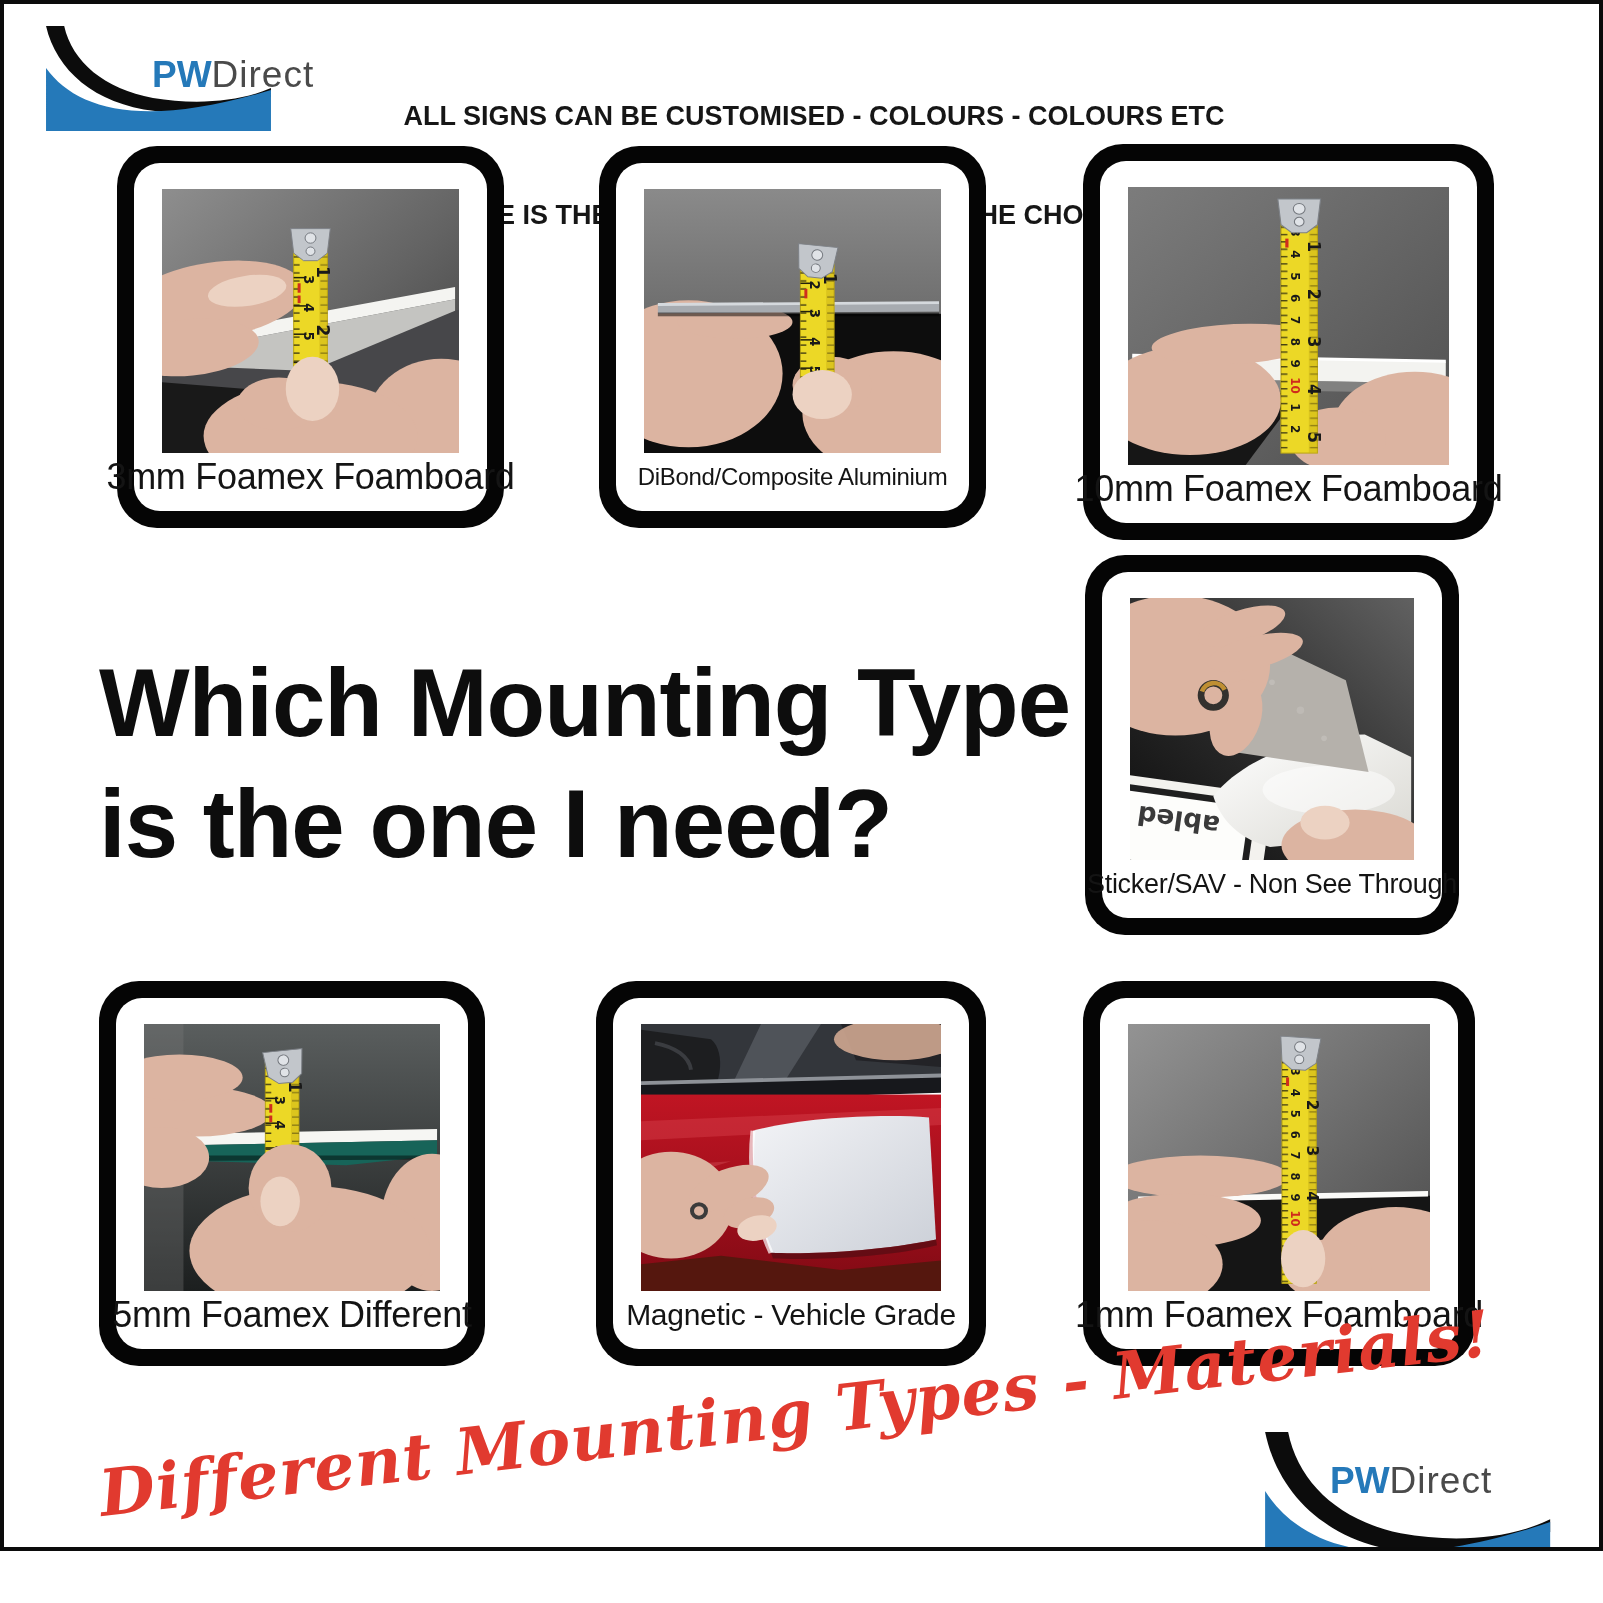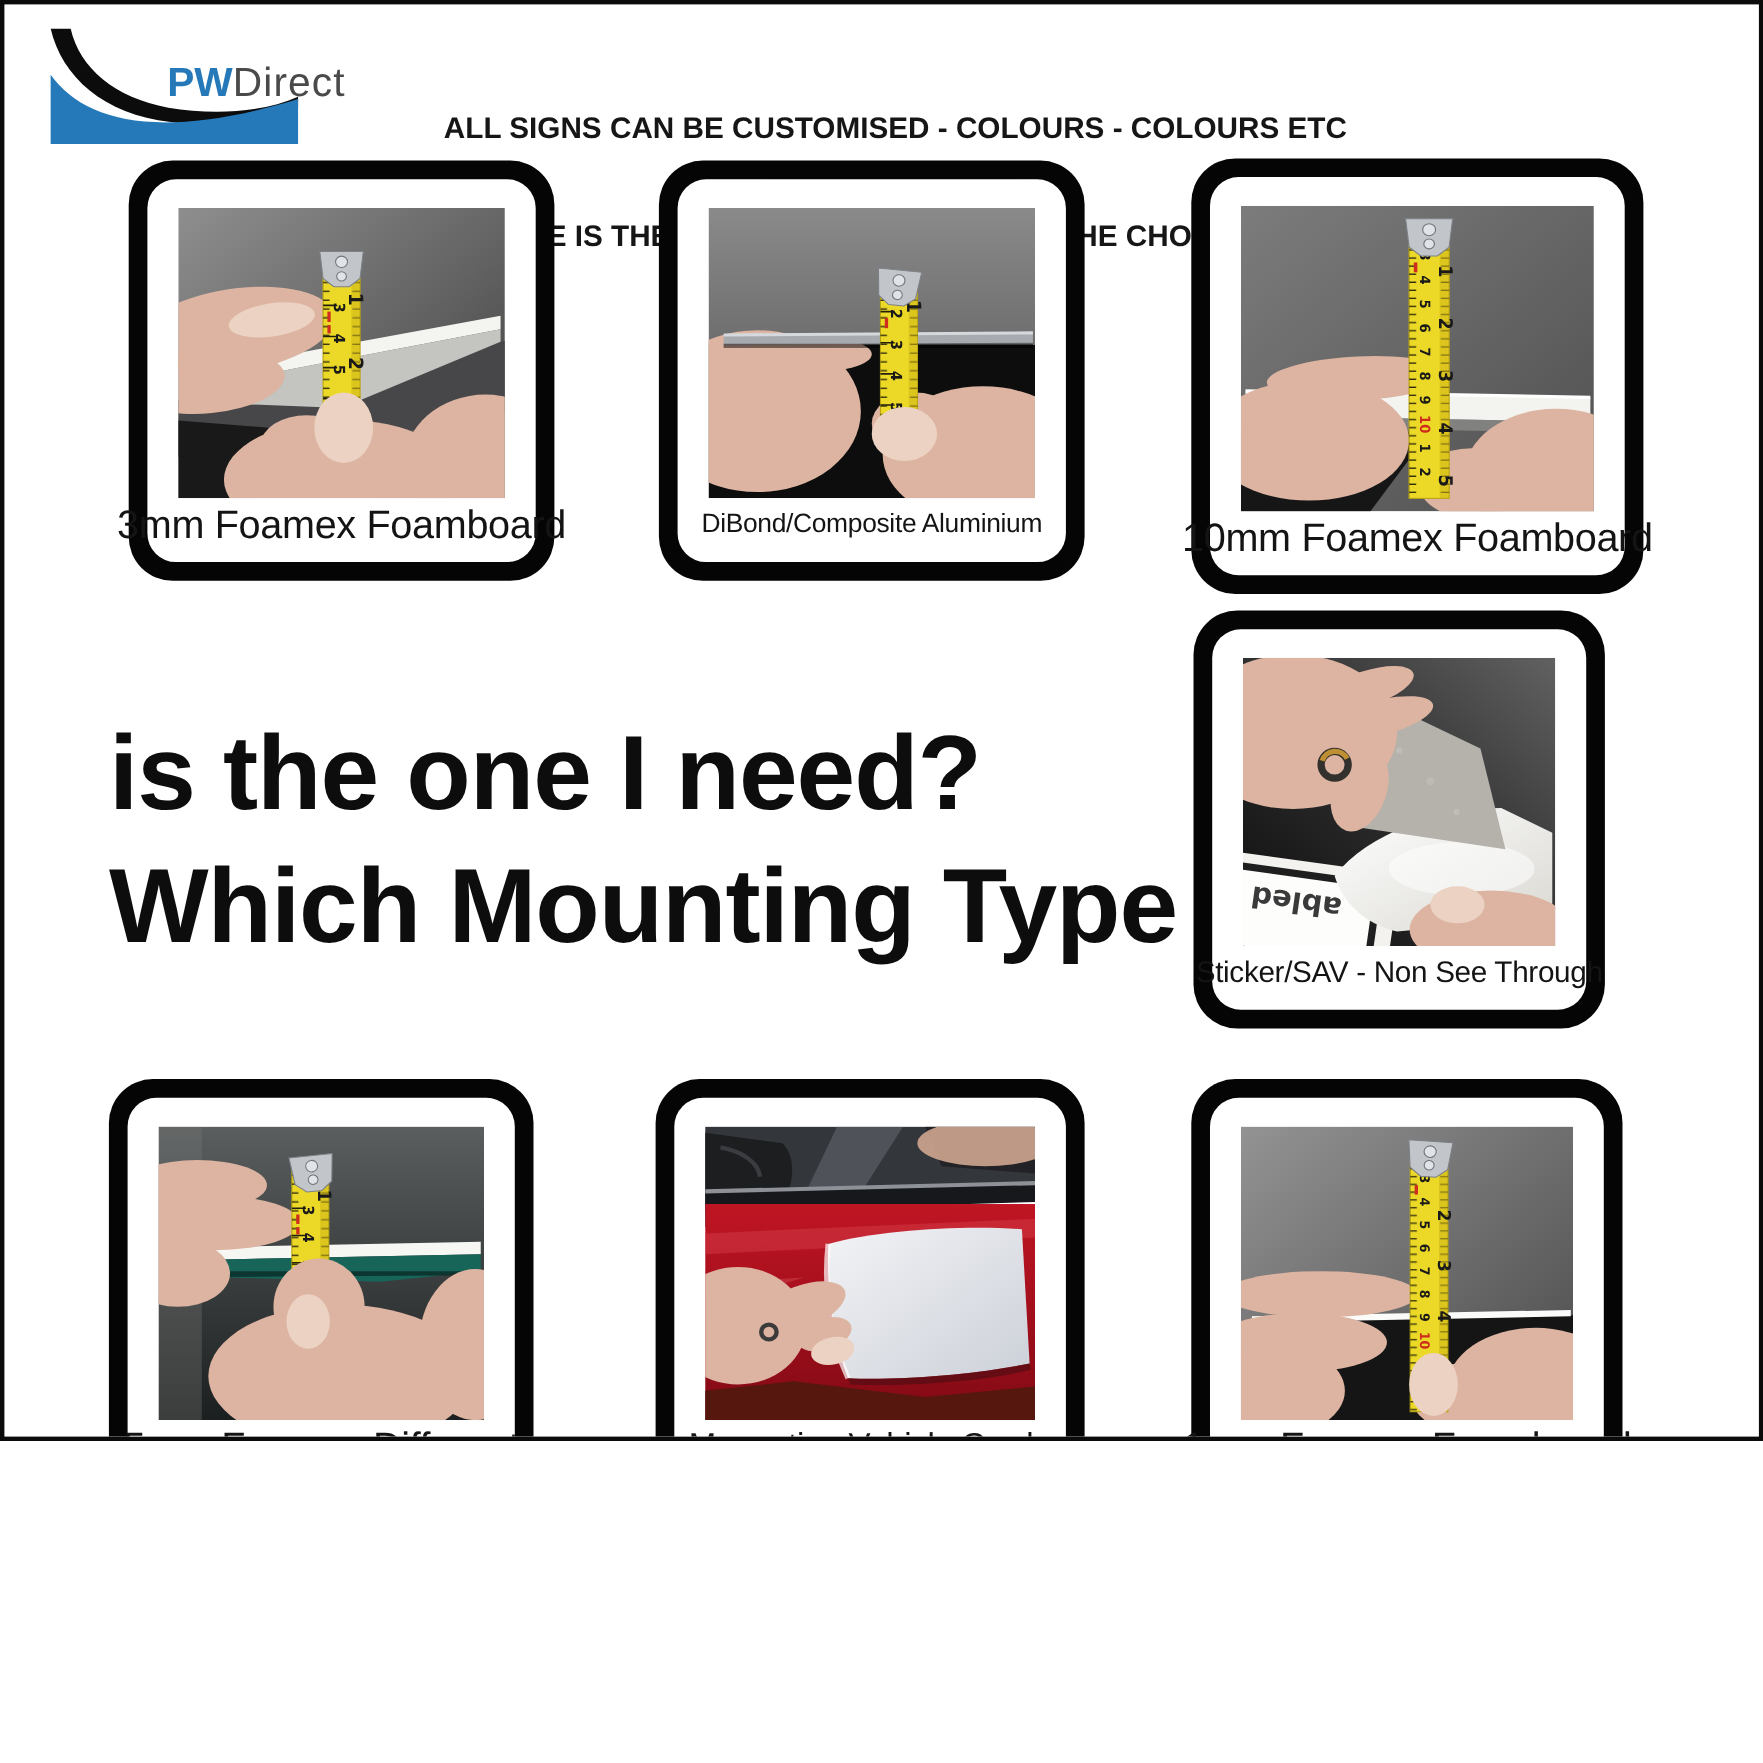--- a/index.html
+++ b/index.html
@@ -1,17 +1,17 @@
 <!DOCTYPE html>
 <html><head>
 <meta charset="utf-8">
 <style>
   html,body{margin:0;padding:0;background:#fff;}
   .canvas{
-    position:relative;width:1603px;height:1310px;background:#fff;
+    position:relative;width:1603px;height:1551px;background:#fff;
     border:4px solid #0b0b0b;box-sizing:border-box;overflow:hidden;
     font-family:"Liberation Sans",sans-serif;color:#111;
   }
   
   .logo{position:absolute;}
   .logo svg{position:absolute;left:0;top:0;}
   .logo-text{position:absolute;white-space:nowrap;font-weight:bold;}
   .lpw{color:#2579b9;font-weight:bold;}
   .ldir{color:#4a4a4a;font-weight:normal;letter-spacing:1px;}
   .logo-tl{left:38px;top:22px;width:310px;height:110px;}
@@ -65,22 +65,22 @@
     </svg>
     <div class="logo-text"><span class="lpw">PW</span><span class="ldir">Direct</span></div>
   </div>
 
   <div class="header">
     <div>ALL SIGNS CAN BE CUSTOMISED - COLOURS - COLOURS ETC</div>
     <div><span>SIGN CODE IS THE CODE </span><span class="green">BELOW</span><span> THE SIGN - THE CHOICE IS YOURS</span></div>
   </div>
 
   <div class="title">
+    <div>Which Mounting Type</div>
     <div>is the one I need?</div>
-    <div>Which Mounting Type</div>
   </div>
 
   <div class="tile" style="left:113px;top:142px;width:387px;height:382px;">
     <div class="tile-inner">
       <div class="photo">
         <svg viewBox="0 0 300 280" preserveAspectRatio="none">
           <defs>
             <linearGradient id="p1bg" x1="0" y1="0" x2="1" y2="1">
               <stop offset="0" stop-color="#8e8e8e"></stop>
                 <stop offset="0.55" stop-color="#636363"></stop>

